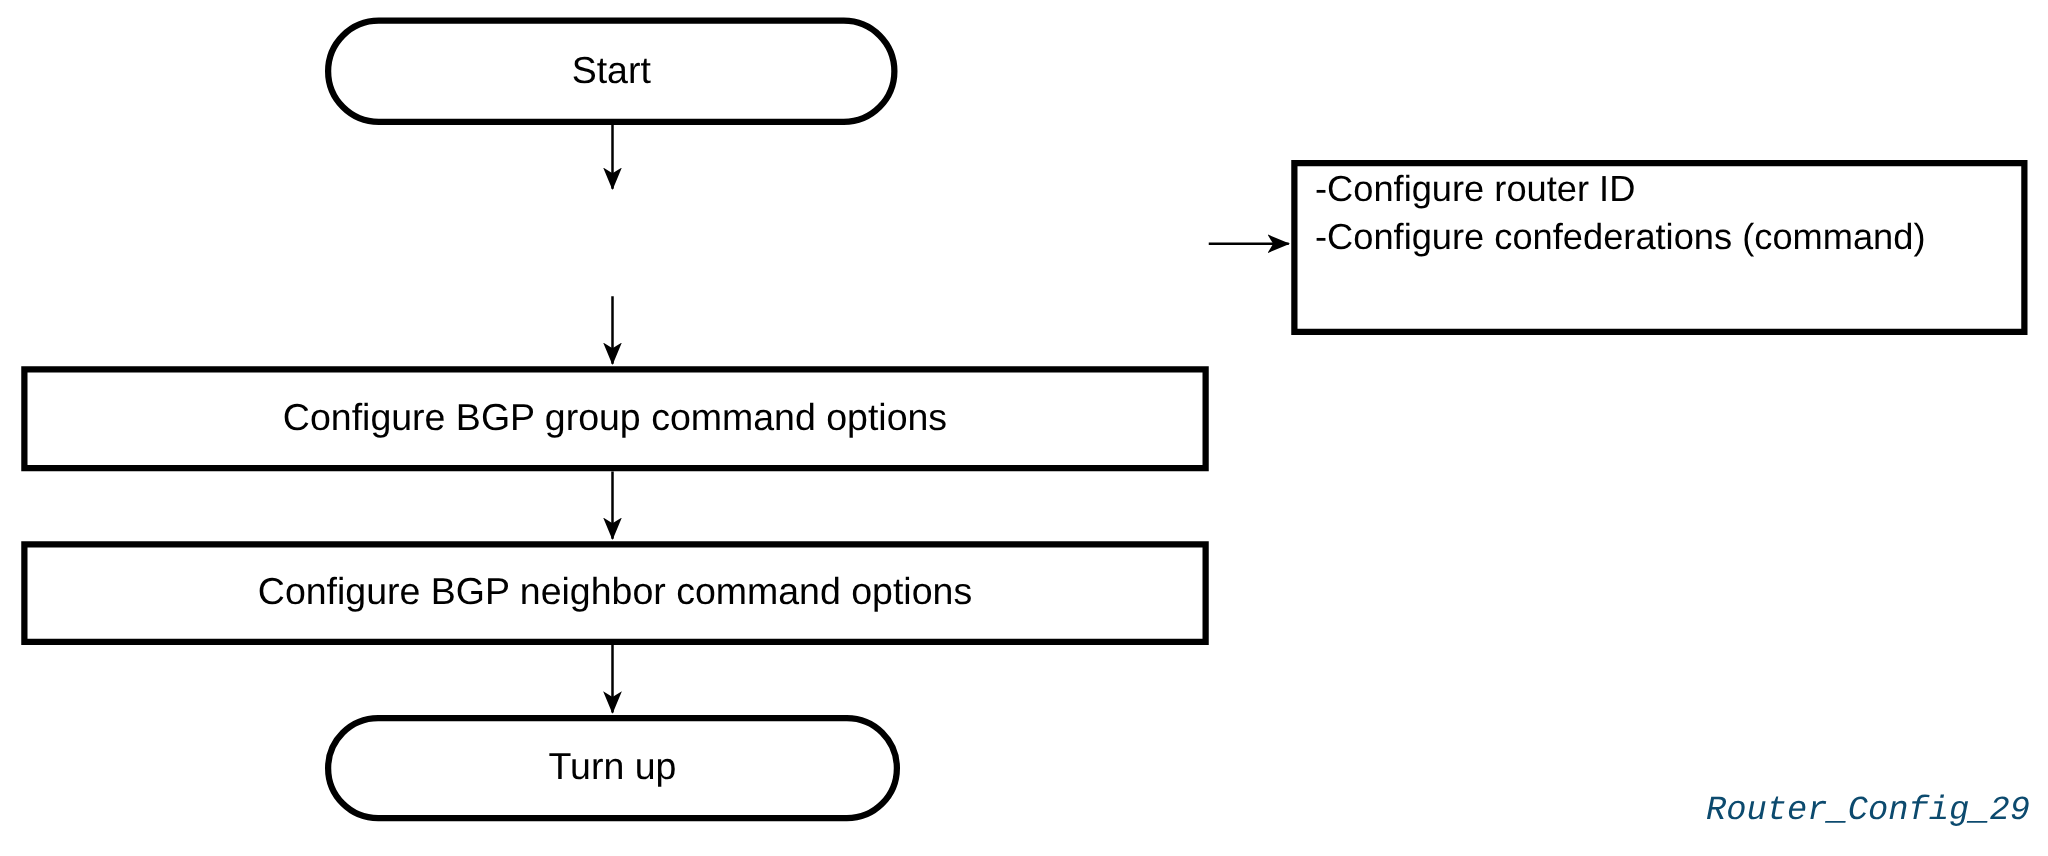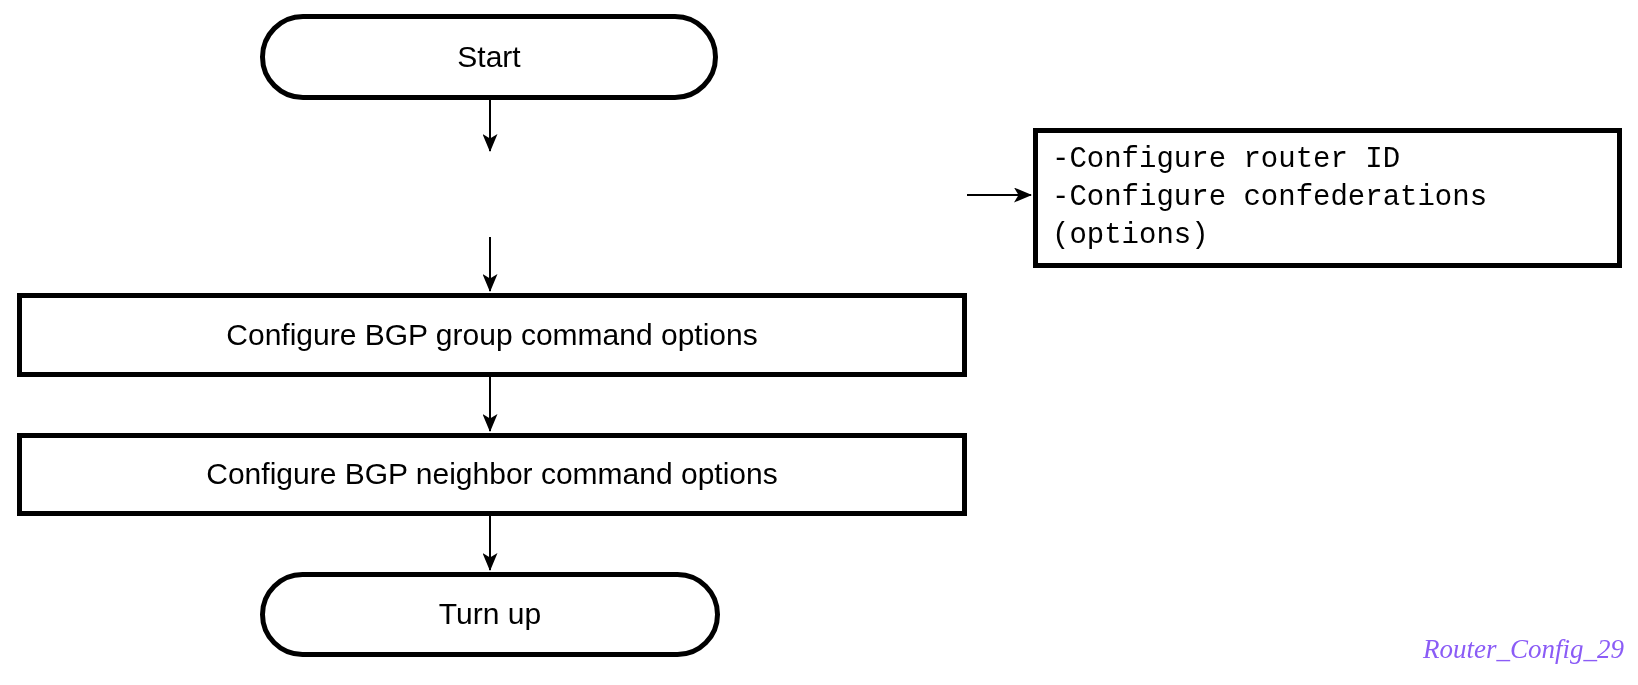--- a/index.html
+++ b/index.html
@@ -47,35 +47,34 @@
     position: absolute;
     left: 1033px;
     top: 128px;
     width: 589px;
     height: 140px;
     box-sizing: border-box;
     background: #ffffff;
     border: 5px solid #000000;
     display: flex;
     flex-direction: column;
-    justify-content: center;
+    justify-content: flex-start;
     padding-left: 14px;
     font-size: 29px;
     line-height: 38px;
     text-align: left;
-    font-family: Liberation Mono, monospace;
   }
   .caption {
     position: absolute;
     right: 14px;
     top: 634px;
-    font-family: Liberation Serif, serif;
+    font-family: Liberation Mono, monospace;
     font-style: italic;
     font-size: 27px;
-    color: #8b5cf6;
+    color: #0c4a6e;
   }
 </style>
 </head>
 <body>
 
 <div class="canvas">
 
   <svg class="connectors" width="1638" height="685" viewBox="0 0 1638 685">
     <defs>
       <marker id="arrowhead" markerUnits="userSpaceOnUse" viewBox="0 0 18 15" markerWidth="18" markerHeight="15" refX="17" refY="7.5" orient="auto">
@@ -101,18 +100,18 @@
   <div class="node stadium node-end">
     <span>Turn up</span>
   </div>
 
   <div class="node node-step3">
     <span>Configure BGP neighbor command options</span>
   </div>
 
   <div class="side-note">
     <div>-Configure router ID</div>
-    <div>-Configure confederations (options)</div>
+    <div>-Configure confederations (command)</div>
   </div>
 
   <div class="caption">Router_Config_29</div>
 
 </div>
 
 </body></html>

